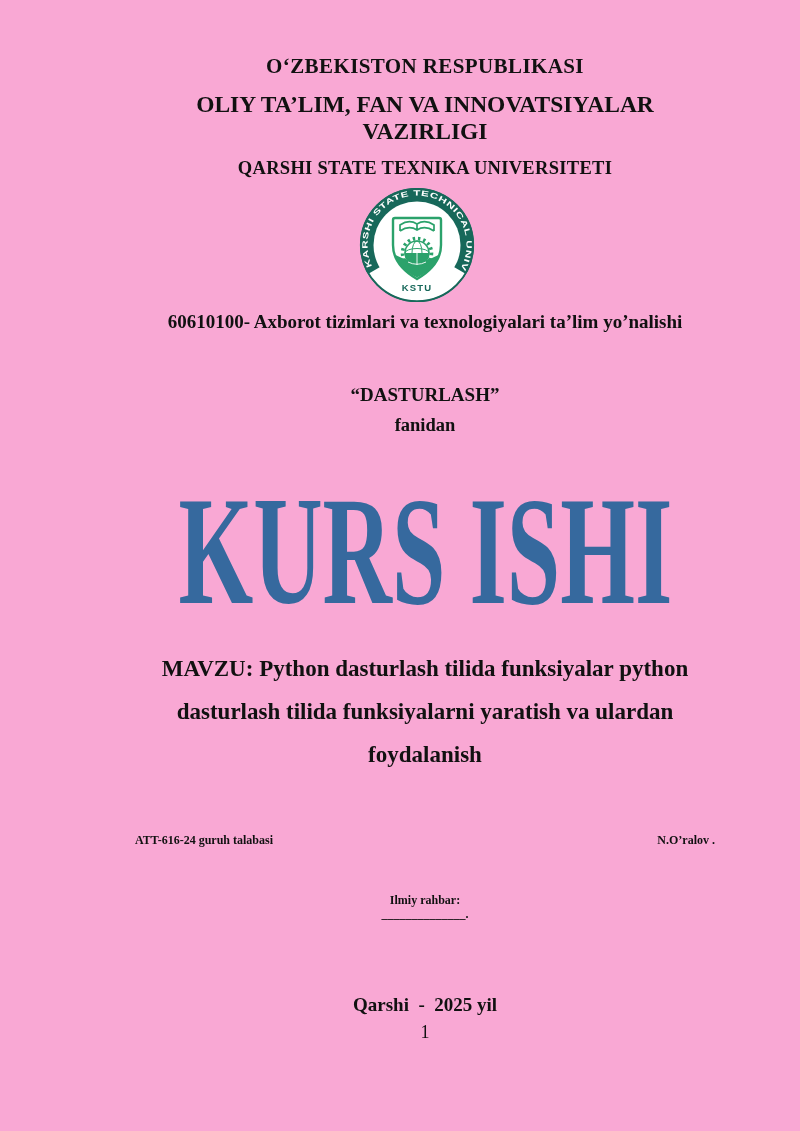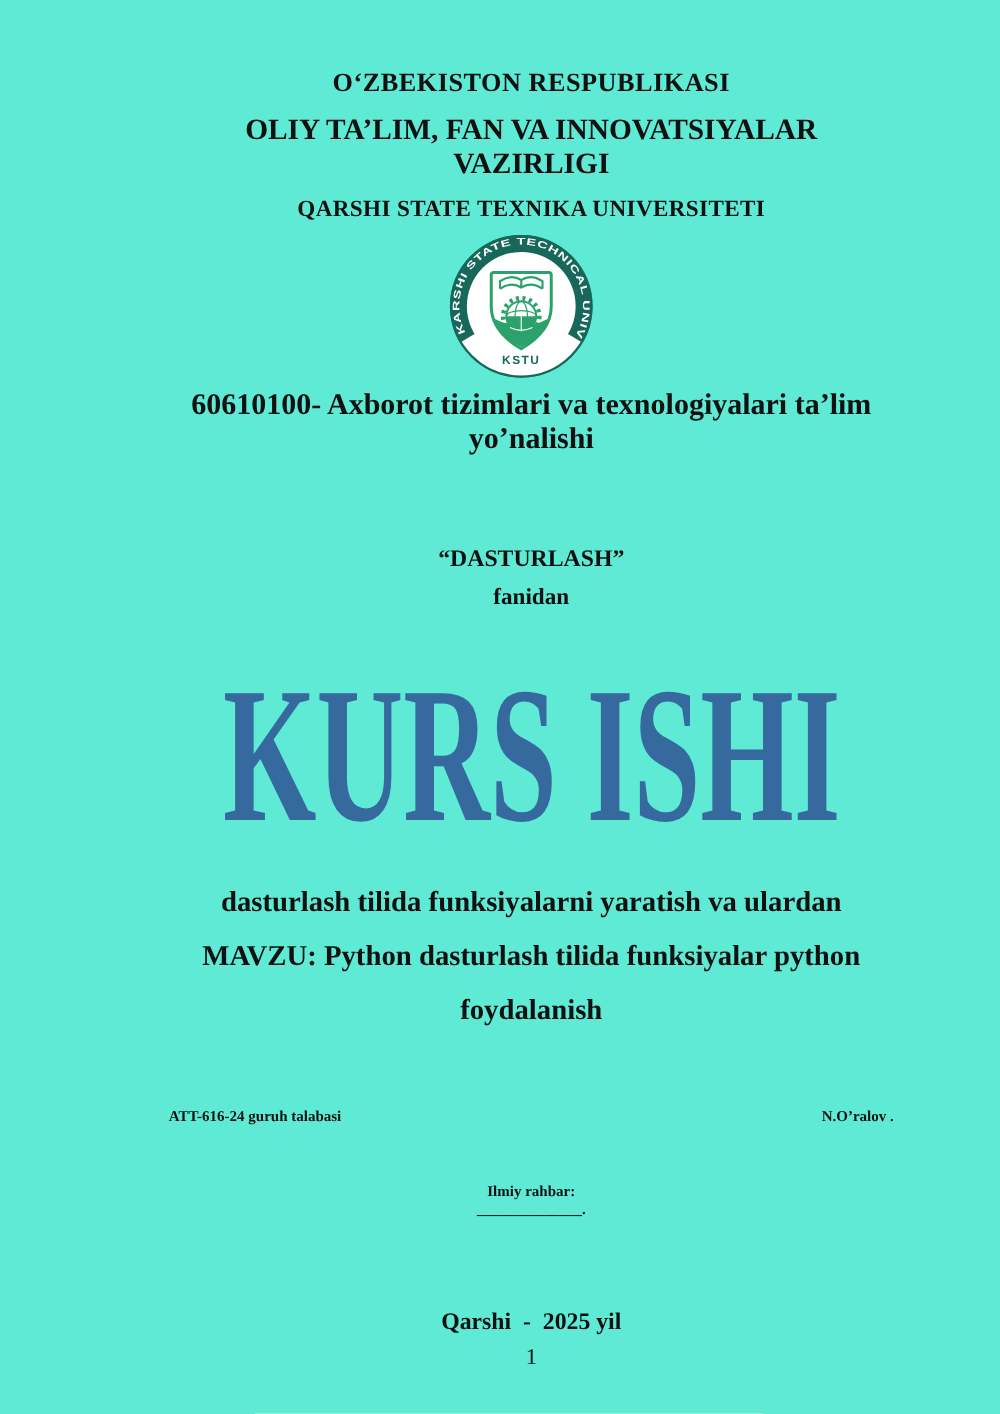--- a/index.html
+++ b/index.html
@@ -5,28 +5,28 @@
   html,body{margin:0;padding:0;background:#ffffff;}
   body{
     width:800px;height:1131px;overflow:hidden;
     font-family:"Liberation Serif","DejaVu Serif",serif;
     color:#111111;
   }
   .page{
     box-sizing:border-box;
     width:800px;height:1131px;
     padding:54px 85px 0 135px;
-    background:#5eead4;
+    background:#f9a8d4;
   }
   .c{text-align:center;}
   .h1{font-weight:bold;font-size:21px;line-height:1.15;margin:0 0 13px 0;letter-spacing:.4px;}
   .h2{font-weight:bold;font-size:23.5px;line-height:1.15;margin:0 0 13px 0;}
   .h3{font-weight:bold;font-size:18.5px;line-height:1.15;margin:0 0 6px 0;letter-spacing:.3px;}
   .logo-wrap{display:flex;justify-content:center;margin:0 0 6px 0;position:relative;left:-8px;}
-  .direction{font-weight:bold;font-size:24px;margin:0 0 72px 0;}
+  .direction{font-weight:bold;font-size:19px;margin:0 0 51px 0;}
   .subject{font-weight:bold;font-size:19px;margin:0 0 9px 0;}
   .fanidan{font-weight:bold;font-size:18.5px;margin:0;}
   .kurs-block{
     height:165px;margin-top:28px;margin-bottom:18px;
     display:flex;align-items:flex-end;justify-content:center;
   }
   .kurs-title{
     font-weight:bold;font-size:155px;line-height:1;
     color:#36699e;white-space:pre;
     transform:scaleX(.62);transform-origin:center;
@@ -90,22 +90,22 @@
   <div class="direction c">60610100- Axborot tizimlari va texnologiyalari ta’lim yo’nalishi</div>
 
   <div class="subject c">“DASTURLASH”</div>
   <div class="fanidan c">fanidan</div>
 
   <div class="kurs-block">
     <div class="kurs-title">KURS ISHI</div>
   </div>
 
   <div class="topic c">
+    <span>MAVZU: Python dasturlash tilida funksiyalar python</span>
     <span>dasturlash tilida funksiyalarni yaratish va ulardan</span>
-    <span>MAVZU: Python dasturlash tilida funksiyalar python</span>
     <span>foydalanish</span>
   </div>
 
   <div class="row row-student">
     <span>ATT-616-24 guruh talabasi</span>
     <span class="right-col">N.O’ralov .</span>
   </div>
 
   <div class="row row-advisor">
     <span>Ilmiy rahbar:</span>

